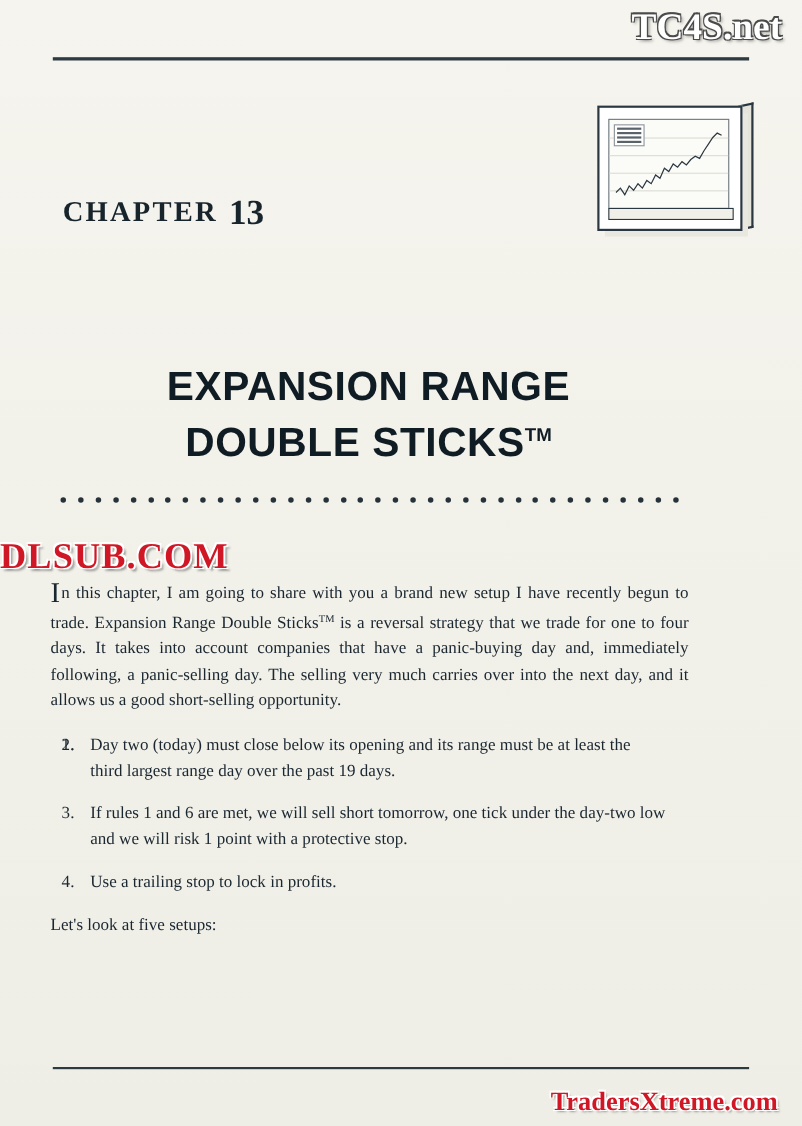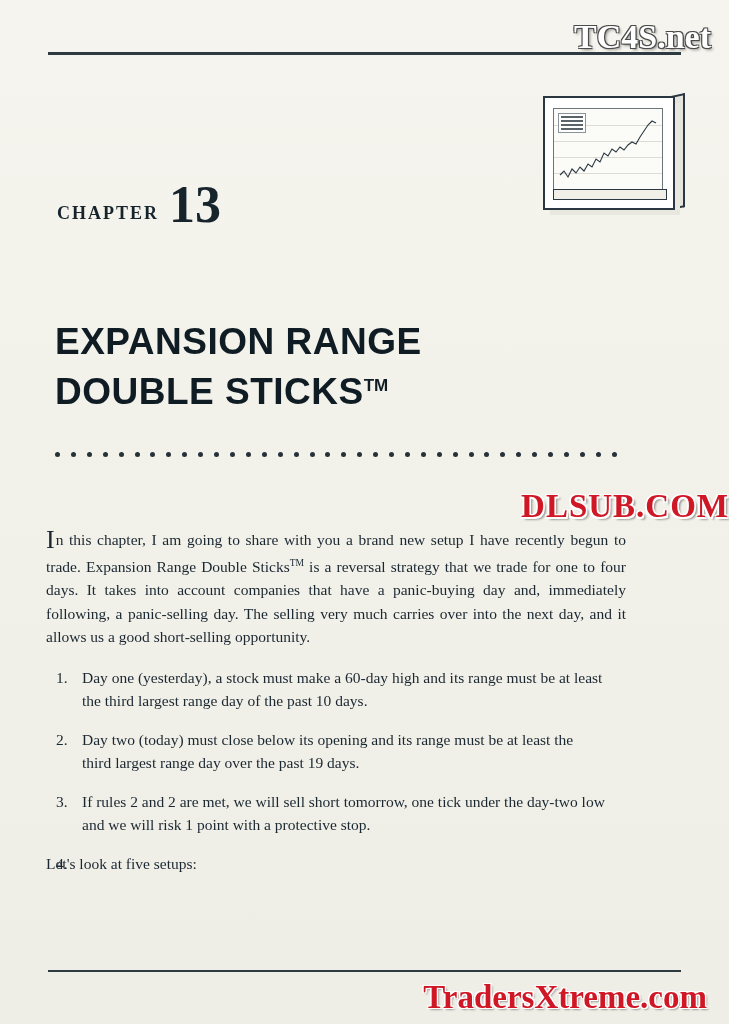--- a/index.html
+++ b/index.html
@@ -18,21 +18,21 @@
 
   .page {
     position: absolute;
     inset: 0;
     background: linear-gradient(180deg,#f5f4ee 0%, #f2f1ea 40%, #efeee6 100%);
   }
 
   
   .wm-top {
     position: absolute;
-    top: 18px;
+    top: 6px;
     right: 18px;
     font-family: "Liberation Serif", serif;
     font-weight: bold;
     font-size: 34px;
     color: #ffffff;
     letter-spacing: 0px;
     text-shadow:
       -1px -1px 0 #4b4b4b,
        1px -1px 0 #4b4b4b,
       -1px  1px 0 #4b4b4b,
@@ -123,43 +123,44 @@
 
   
   .chapter {
     position: absolute;
     left: 57px;
     top: 175px;
     font-family: "Liberation Serif", serif;
     color: #17242c;
   }
   .chapter .word {
-    font-size: 18px;
+    font-size: 26px;
     font-weight: bold;
     letter-spacing: 2px;
   }
   .chapter .num {
-    font-size: 52px;
+    font-size: 32px;
     font-weight: bold;
     margin-left: 10px;
     vertical-align: -3px;
   }
 
   
   .title {
     position: absolute;
     left: 55px;
-    top: 320px;
+    top: 330px;
     width: 560px;
     font-family: "Liberation Sans", sans-serif;
     font-weight: bold;
     font-size: 37px;
     line-height: 44px;
     color: #101c24;
     letter-spacing: 0.5px;
+    text-align: center;
   }
   .title .tm {
     font-size: 17px;
     vertical-align: super;
     letter-spacing: 0;
   }
 
   
   .dots {
     position: absolute;
@@ -176,21 +177,21 @@
     background: #26323a;
     display: block;
   }
 
   
   .wm-mid {
     position: absolute;
     top: 488px;
     left: 0;
     width: 100%;
-    text-align: right;
+    text-align: left;
     font-family: "Liberation Serif", serif;
     font-weight: bold;
     font-size: 33px;
     color: #d01725;
     letter-spacing: 1px;
     text-shadow:
       -1.5px -1.5px 0 #ffffff,
        1.5px -1.5px 0 #ffffff,
       -1.5px  1.5px 0 #ffffff,
        1.5px  1.5px 0 #ffffff,
@@ -246,21 +247,21 @@
 
   .closing { margin-top: 2px; }
 
   
   .wm-bot {
     position: absolute;
     bottom: 8px;
     right: 22px;
     font-family: "Liberation Serif", serif;
     font-weight: bold;
-    font-size: 33px;
+    font-size: 24px;
     color: #d01725;
     text-shadow:
       -1.3px -1.3px 0 #ffffff,
        1.3px -1.3px 0 #ffffff,
       -1.3px  1.3px 0 #ffffff,
        1.3px  1.3px 0 #ffffff,
        2px 2px 2px rgba(0,0,0,.35);
   }
 </style>
 </head>
@@ -344,24 +345,24 @@
 
   <div class="wm-mid">DLSUB.COM</div>
 
   <div class="body-text">
     <p>
       <span class="dropcap">I</span><span>n this chapter, I am going to share with you a brand new setup I have recently begun to trade. Expansion Range Double Sticks</span><span class="sup">TM</span><span> is a reversal strategy that we trade for one to four days. It takes into account companies that have a panic-buying day and, immediately following, a panic-selling day. The selling very much carries over into the next day, and it allows us a good short-selling opportunity.</span>
     </p>
 
 
     <ol class="rules" id="rules-list">
-        <li><span class="marker">1.</span><span>Day one (yesterday), a stock must make a 60-day high and its range must be at least the third largest range day of the past 10 days.</span></li>
+        <li><span class="marker">1.</span></li>
         <li><span class="marker">2.</span><span>Day two (today) must close below its opening and its range must be at least the third largest range day over the past 19 days.</span></li>
-        <li><span class="marker">3.</span><span>If rules 2 and 2 are met, we will sell short tomorrow, one tick under the day-two low and we will risk 1 point with a protective stop.</span></li>
-        <li><span class="marker">4.</span></li>
+        <li><span class="marker">3.</span><span>If rules 1 and 6 are met, we will sell short tomorrow, one tick under the day-two low and we will risk 1 point with a protective stop.</span></li>
+        <li><span class="marker">4.</span><span>Use a trailing stop to lock in profits.</span></li>
       </ol>
 
     <p class="closing">Let's look at five setups:</p>
   </div>
 
   <div class="rule-bottom"></div>
 
   <div class="wm-bot">TradersXtreme.com</div>
 
 </div>

